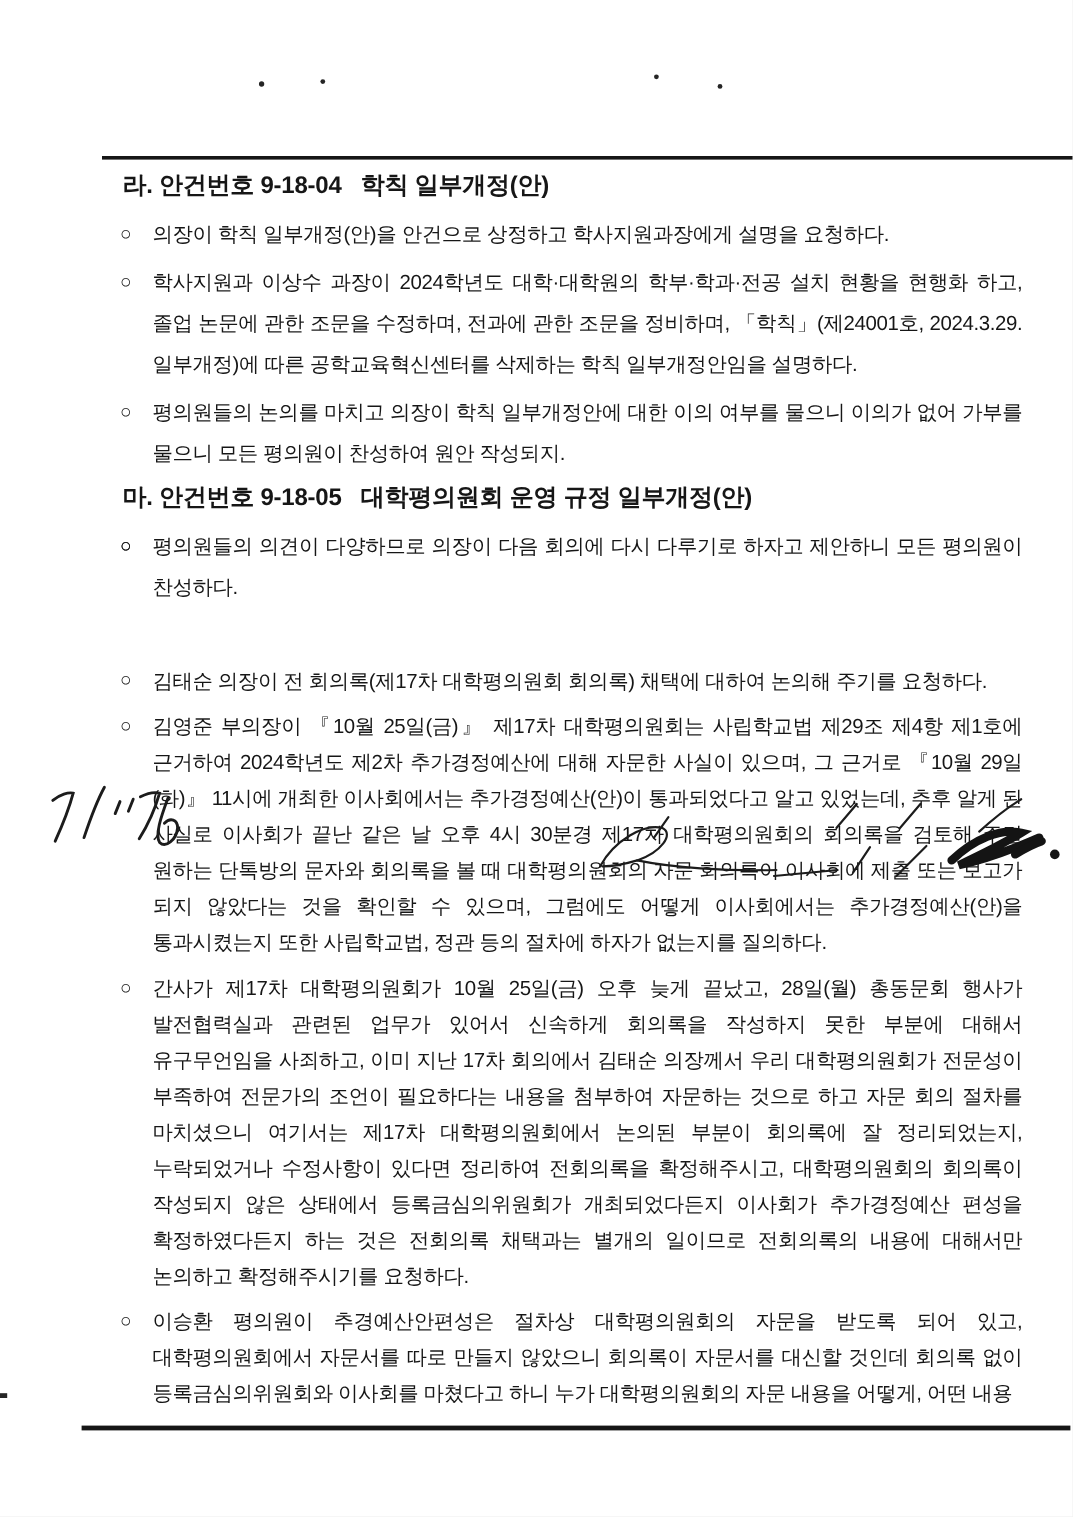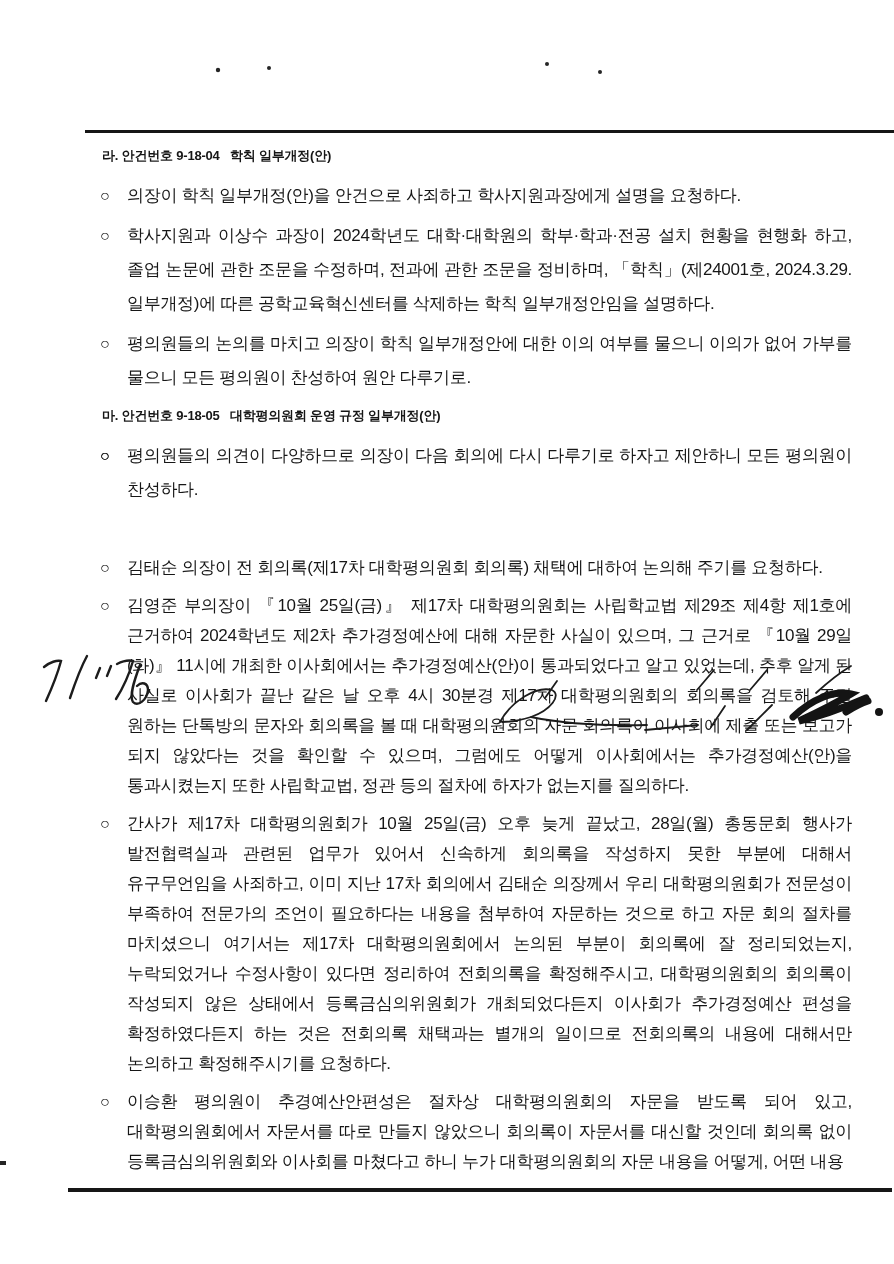--- a/index.html
+++ b/index.html
@@ -11,21 +11,21 @@
     font-family:"Liberation Sans","DejaVu Sans",sans-serif;
     color:#161616;
   }
   .rule { position:absolute; background:#161616; }
   .rule.top    { top:130px; left:85px; right:0;  height:3px; }
   .rule.bottom { top:1188px; left:68px; right:2px; height:4px; }
 
   .content { position:absolute; top:141px; left:100px; width:752px; }
 
   .section-heading {
-    font-size:13px; font-weight:bold; line-height:29px;
+    font-size:20px; font-weight:bold; line-height:29px;
     margin:0 0 9px 2px; white-space:pre-wrap;
     letter-spacing:-0.2px;
   }
   .section { margin:0; }
   .section + .section { }
   .section.last { margin-top:46px; }
 
   .bullet {
     position:relative; margin:0; padding-left:27px;
     font-size:17px; letter-spacing:-0.3px;
@@ -44,29 +44,29 @@
 
   <div class="rule top"></div>
   <div class="rule bottom"></div>
 
   <div class="content">
 
     <div class="section sec-loose">
       <h2 class="section-heading">라. 안건번호 9-18-04   학칙 일부개정(안)</h2>
       <p class="bullet">
         <span class="marker">○</span>
-        <span>의장이 학칙 일부개정(안)을 안건으로 사죄하고 학사지원과장에게 설명을 요청하다.</span>
+        <span>의장이 학칙 일부개정(안)을 안건으로 상정하고 학사지원과장에게 설명을 요청하다.</span>
       </p>
       <p class="bullet">
         <span class="marker">○</span>
         <span>학사지원과 이상수 과장이 2024학년도 대학·대학원의 학부·학과·전공 설치 현황을 현행화 하고, 졸업 논문에 관한 조문을 수정하며, 전과에 관한 조문을 정비하며, 「학칙」(제24001호, 2024.3.29. 일부개정)에 따른 공학교육혁신센터를 삭제하는 학칙 일부개정안임을 설명하다.</span>
       </p>
       <p class="bullet">
         <span class="marker">○</span>
-        <span>평의원들의 논의를 마치고 의장이 학칙 일부개정안에 대한 이의 여부를 물으니 이의가 없어 가부를 물으니 모든 평의원이 찬성하여 원안 다루기로.</span>
+        <span>평의원들의 논의를 마치고 의장이 학칙 일부개정안에 대한 이의 여부를 물으니 이의가 없어 가부를 물으니 모든 평의원이 찬성하여 원안 작성되지.</span>
       </p>
     </div>
 
     <div class="section sec-loose">
       <h2 class="section-heading">마. 안건번호 9-18-05   대학평의원회 운영 규정 일부개정(안)</h2>
       <p class="bullet">
         <span class="marker">○</span>
       </p>
       <p class="bullet">
         <span class="marker">○</span>

